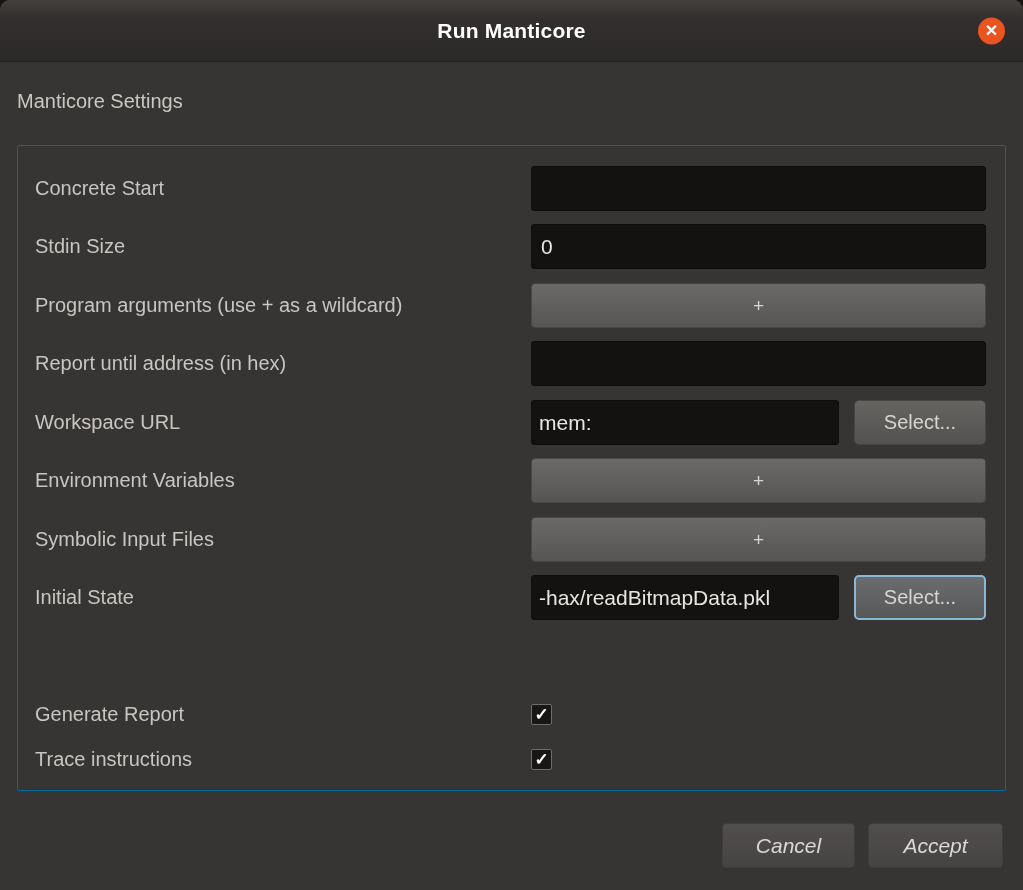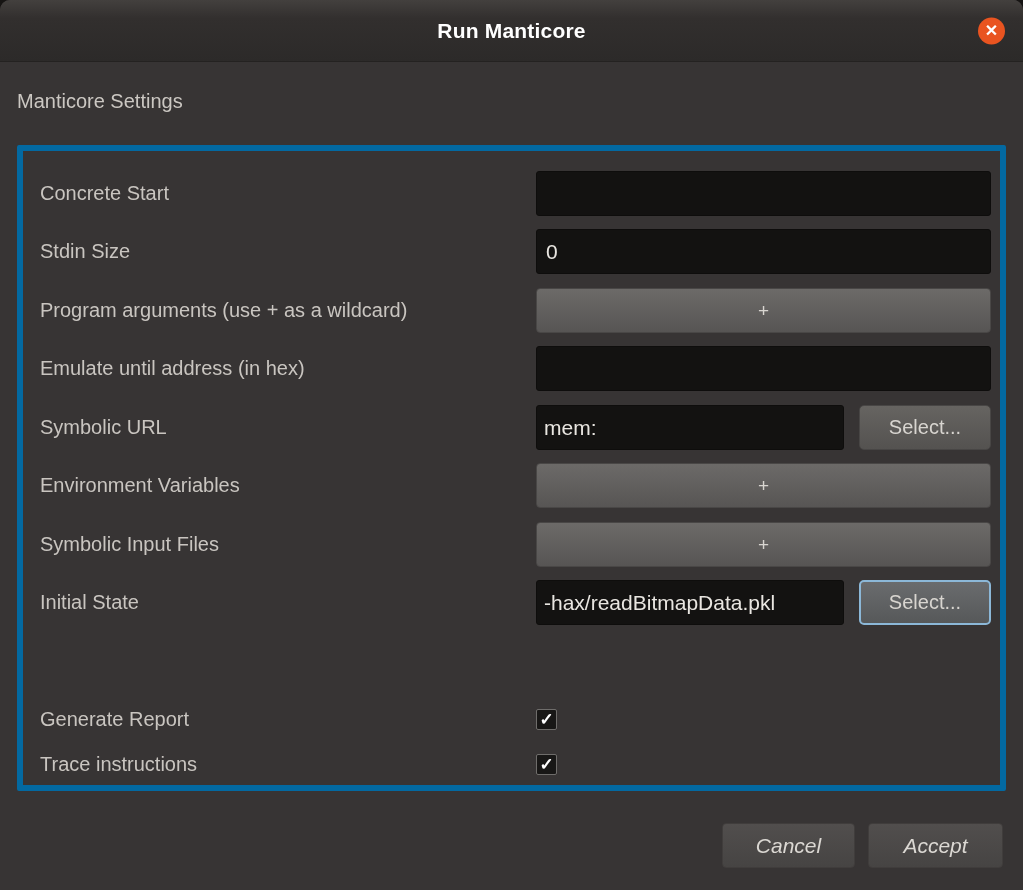--- a/index.html
+++ b/index.html
@@ -24,21 +24,21 @@
     background:#e95420; border:none; cursor:pointer;
     display:flex; align-items:center; justify-content:center;
   }
   .close-btn span { color:#ffffff; font-size:16px; font-weight:bold; line-height:1; }
 
   .heading { position:absolute; left:17px; top:90px; font-size:20px; color:#cbc7c2; }
 
   
   .groupbox {
     position:absolute; left:17px; top:145px; width:989px; height:646px;
-    border:6px solid #0369a1; border-radius:2px;
+    border:1px solid #0369a1; border-radius:2px;
   }
   .row { position:absolute; left:0; width:100%; height:45px; }
   .flabel {
     position:absolute; left:17px; top:0; height:45px; line-height:45px;
     font-size:20px; color:#c9c5c0; white-space:nowrap;
   }
   .tinput {
     position:absolute; left:513px; top:0; width:455px; height:45px;
     background:#131211; border:1px solid #0e0d0c; border-radius:3px;
     color:#e9e6e1; font-size:21px; padding:0 9px;
@@ -111,26 +111,26 @@
       <label class="flabel">Stdin Size</label>
       <input class="tinput" value="0" style="">
     </div>
 
     <div class="row" style="top:137px">
       <label class="flabel">Program arguments (use + as a wildcard)</label>
       <button class="add-btn btn-base">+</button>
     </div>
 
     <div class="row" style="top:195px">
-      <label class="flabel">Emulate until address (in hex)</label>
+      <label class="flabel">Report until address (in hex)</label>
       <input class="tinput" value="" style="">
     </div>
 
     <div class="row" style="top:254px">
-      <label class="flabel">Symbolic URL</label>
+      <label class="flabel">Workspace URL</label>
       <input class="tinput short" value="mem:" style="">
       <button class="select-btn btn-base">Select...</button>
     </div>
 
     <div class="row" style="top:312px">
       <label class="flabel">Environment Variables</label>
       <button class="add-btn btn-base">+</button>
     </div>
 
     <div class="row" style="top:371px">

